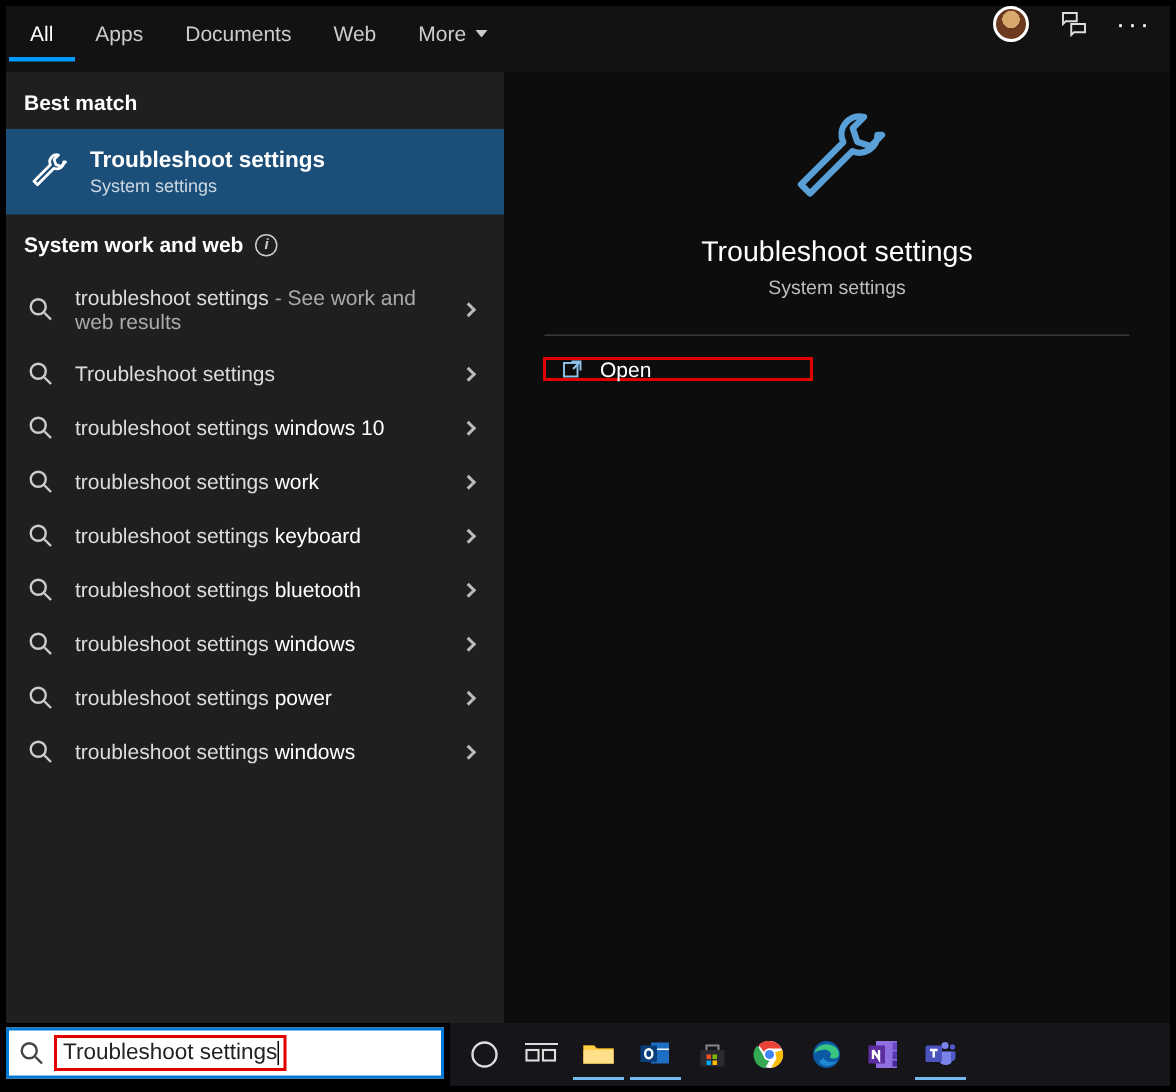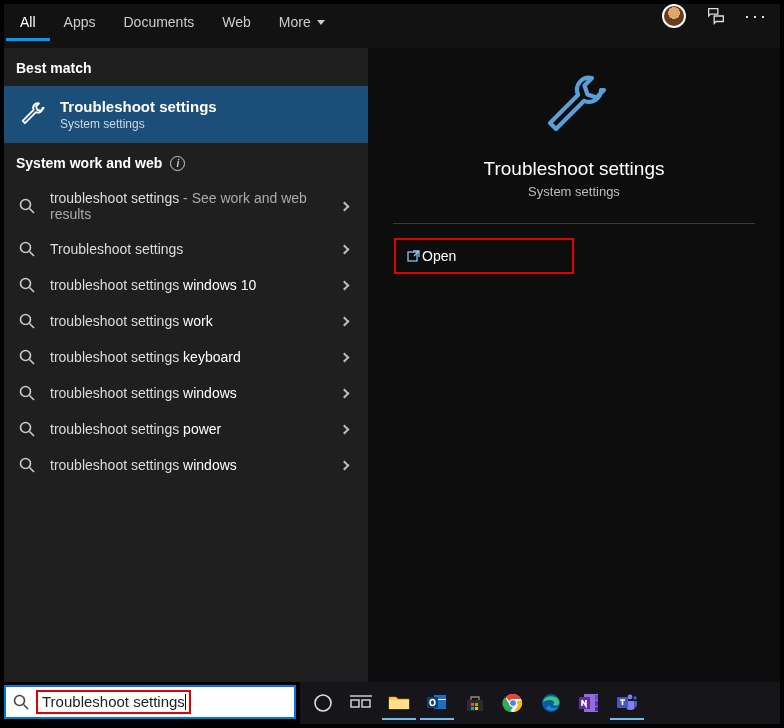--- a/index.html
+++ b/index.html
@@ -9,21 +9,21 @@
   .tab { color:#ccc; font-size:14px; padding:10px 14px 8px; cursor:pointer; }
   .tab.active { color:#fff; border-bottom:3px solid #0099ff; }
   .tab.more { display:flex; align-items:center; gap:6px; }
   .chev-down { width:0; height:0; border-left:4px solid transparent; border-right:4px solid transparent; border-top:5px solid #ccc; display:inline-block; }
   .tabs .spacer { flex:1; }
   .avatar { width:24px; height:24px; border-radius:50%; background:radial-gradient(circle at 50% 35%, #d9a86c 35%, #6b3a1f 36%); border:2px solid #fff; margin:0 10px; }
   .topicon { width:24px; height:24px; margin:0 8px; display:flex; align-items:center; justify-content:center; }
   .binder svg { display:block; }
   .dots { color:#fff; font-size:18px; letter-spacing:2px; }
   .body { flex:1; display:flex; min-height:0; }
-  .left { width:364px; background:#1f1f1f; color:#fff; overflow:hidden; }
+  .left { width:332px; background:#1f1f1f; color:#fff; overflow:hidden; }
   .sect { font-weight:600; font-size:14px; padding:12px 12px 10px; display:flex; align-items:center; gap:8px; }
   .info-icon { width:15px; height:15px; border:1px solid #ccc; border-radius:50%; display:inline-flex; align-items:center; justify-content:center; font-size:10px; font-style:italic; color:#ccc; }
   .best { background:#1b4f7a; padding:12px 14px; display:flex; align-items:center; gap:14px; }
   .wrench-ico { width:28px; height:28px; }
   .wrench-ico svg { width:100%; height:100%; }
   .best .t1 { font-weight:600; font-size:15px; }
   .best .t2 { font-size:12px; color:#cdd9e2; margin-top:2px; }
   .row { display:flex; align-items:center; padding:9px 14px; gap:14px; cursor:pointer; }
   .mag { width:18px; height:18px; flex-shrink:0; }
   .mag svg { display:block; }
@@ -31,21 +31,21 @@
   .label .pre { color:#dcdcdc; }
   .label .bold { font-weight:400; color:#fff; }
   .label .hint { color:#aaa; }
   .chev { width:7px; height:7px; border-right:2px solid #bbb; border-top:2px solid #bbb; transform:rotate(45deg); margin-right:6px; }
   .right { flex:1; background:#0d0d0d; display:flex; flex-direction:column; align-items:center; padding-top:24px; }
   .bigicon { width:72px; height:72px; }
   .bigicon svg { width:100%; height:100%; }
   .right .rtitle { color:#fff; font-size:19px; font-weight:400; margin-top:14px; }
   .right .rsub { color:#bdbdbd; font-size:13px; margin-top:4px; }
   .hr { width:88%; height:1px; background:#3a3a3a; margin:24px 0 14px; }
-  .open { width:180px; height:36px; border:2px solid #e30000; display:flex; align-items:center; gap:0; padding:0 10px; color:#fff; font-size:14px; cursor:pointer; align-self:flex-start; margin-left:26px; }
+  .open { width:180px; height:16px; border:2px solid #e30000; display:flex; align-items:center; gap:10px; padding:0 10px; color:#fff; font-size:14px; cursor:pointer; align-self:flex-start; margin-left:26px; }
   .open svg { display:block; }
   .searchbar { position:absolute; left:4px; bottom:9px; width:292px; height:34px; background:#fff; border:2px solid #0078d4; display:flex; align-items:center; padding:0 6px; }
   .searchbar .mag svg circle { stroke:#444!important; }
   .searchbar .mag svg line { stroke:#444!important; }
   .sinput-wrap { border:2px solid #e30000; padding:1px 4px; margin-left:6px; position:relative; }
   .sinput { font-size:15px; color:#222; }
   .cursor { position:absolute; right:3px; top:2px; bottom:2px; width:1px; background:#000; }
   .taskbar { position:absolute; left:300px; right:4px; bottom:4px; height:42px; background:#15151a; display:flex; align-items:center; padding:0 6px; gap:4px; }
   .tb { width:34px; height:34px; display:flex; align-items:center; justify-content:center; cursor:pointer; }
   .tb.active { border-bottom:2px solid #76b9ed; }
@@ -143,20 +143,30 @@
             <span class="label"><span class="pre">troubleshoot settings </span><span class="bold">keyboard</span><span class="hint"></span></span>
             <span class="chev"></span>
           </div>
           <div class="row">
             <span class="mag">
               <svg width="18" height="18" viewBox="0 0 18 18">
                 <circle cx="7.5" cy="7.5" r="5" fill="none" stroke="#ccc" stroke-width="1.6"></circle>
                 <line x1="11.5" y1="11.5" x2="16" y2="16" stroke="#ccc" stroke-width="1.6"></line>
               </svg>
             </span>
+            <span class="label"><span class="pre">troubleshoot settings </span><span class="bold">bluetooth</span><span class="hint"></span></span>
+            <span class="chev"></span>
+          </div>
+          <div class="row">
+            <span class="mag">
+              <svg width="18" height="18" viewBox="0 0 18 18">
+                <circle cx="7.5" cy="7.5" r="5" fill="none" stroke="#ccc" stroke-width="1.6"></circle>
+                <line x1="11.5" y1="11.5" x2="16" y2="16" stroke="#ccc" stroke-width="1.6"></line>
+              </svg>
+            </span>
             <span class="label"><span class="pre">troubleshoot settings </span><span class="bold">windows</span><span class="hint"></span></span>
             <span class="chev"></span>
           </div>
           <div class="row">
             <span class="mag">
               <svg width="18" height="18" viewBox="0 0 18 18">
                 <circle cx="7.5" cy="7.5" r="5" fill="none" stroke="#ccc" stroke-width="1.6"></circle>
                 <line x1="11.5" y1="11.5" x2="16" y2="16" stroke="#ccc" stroke-width="1.6"></line>
               </svg>
             </span>

